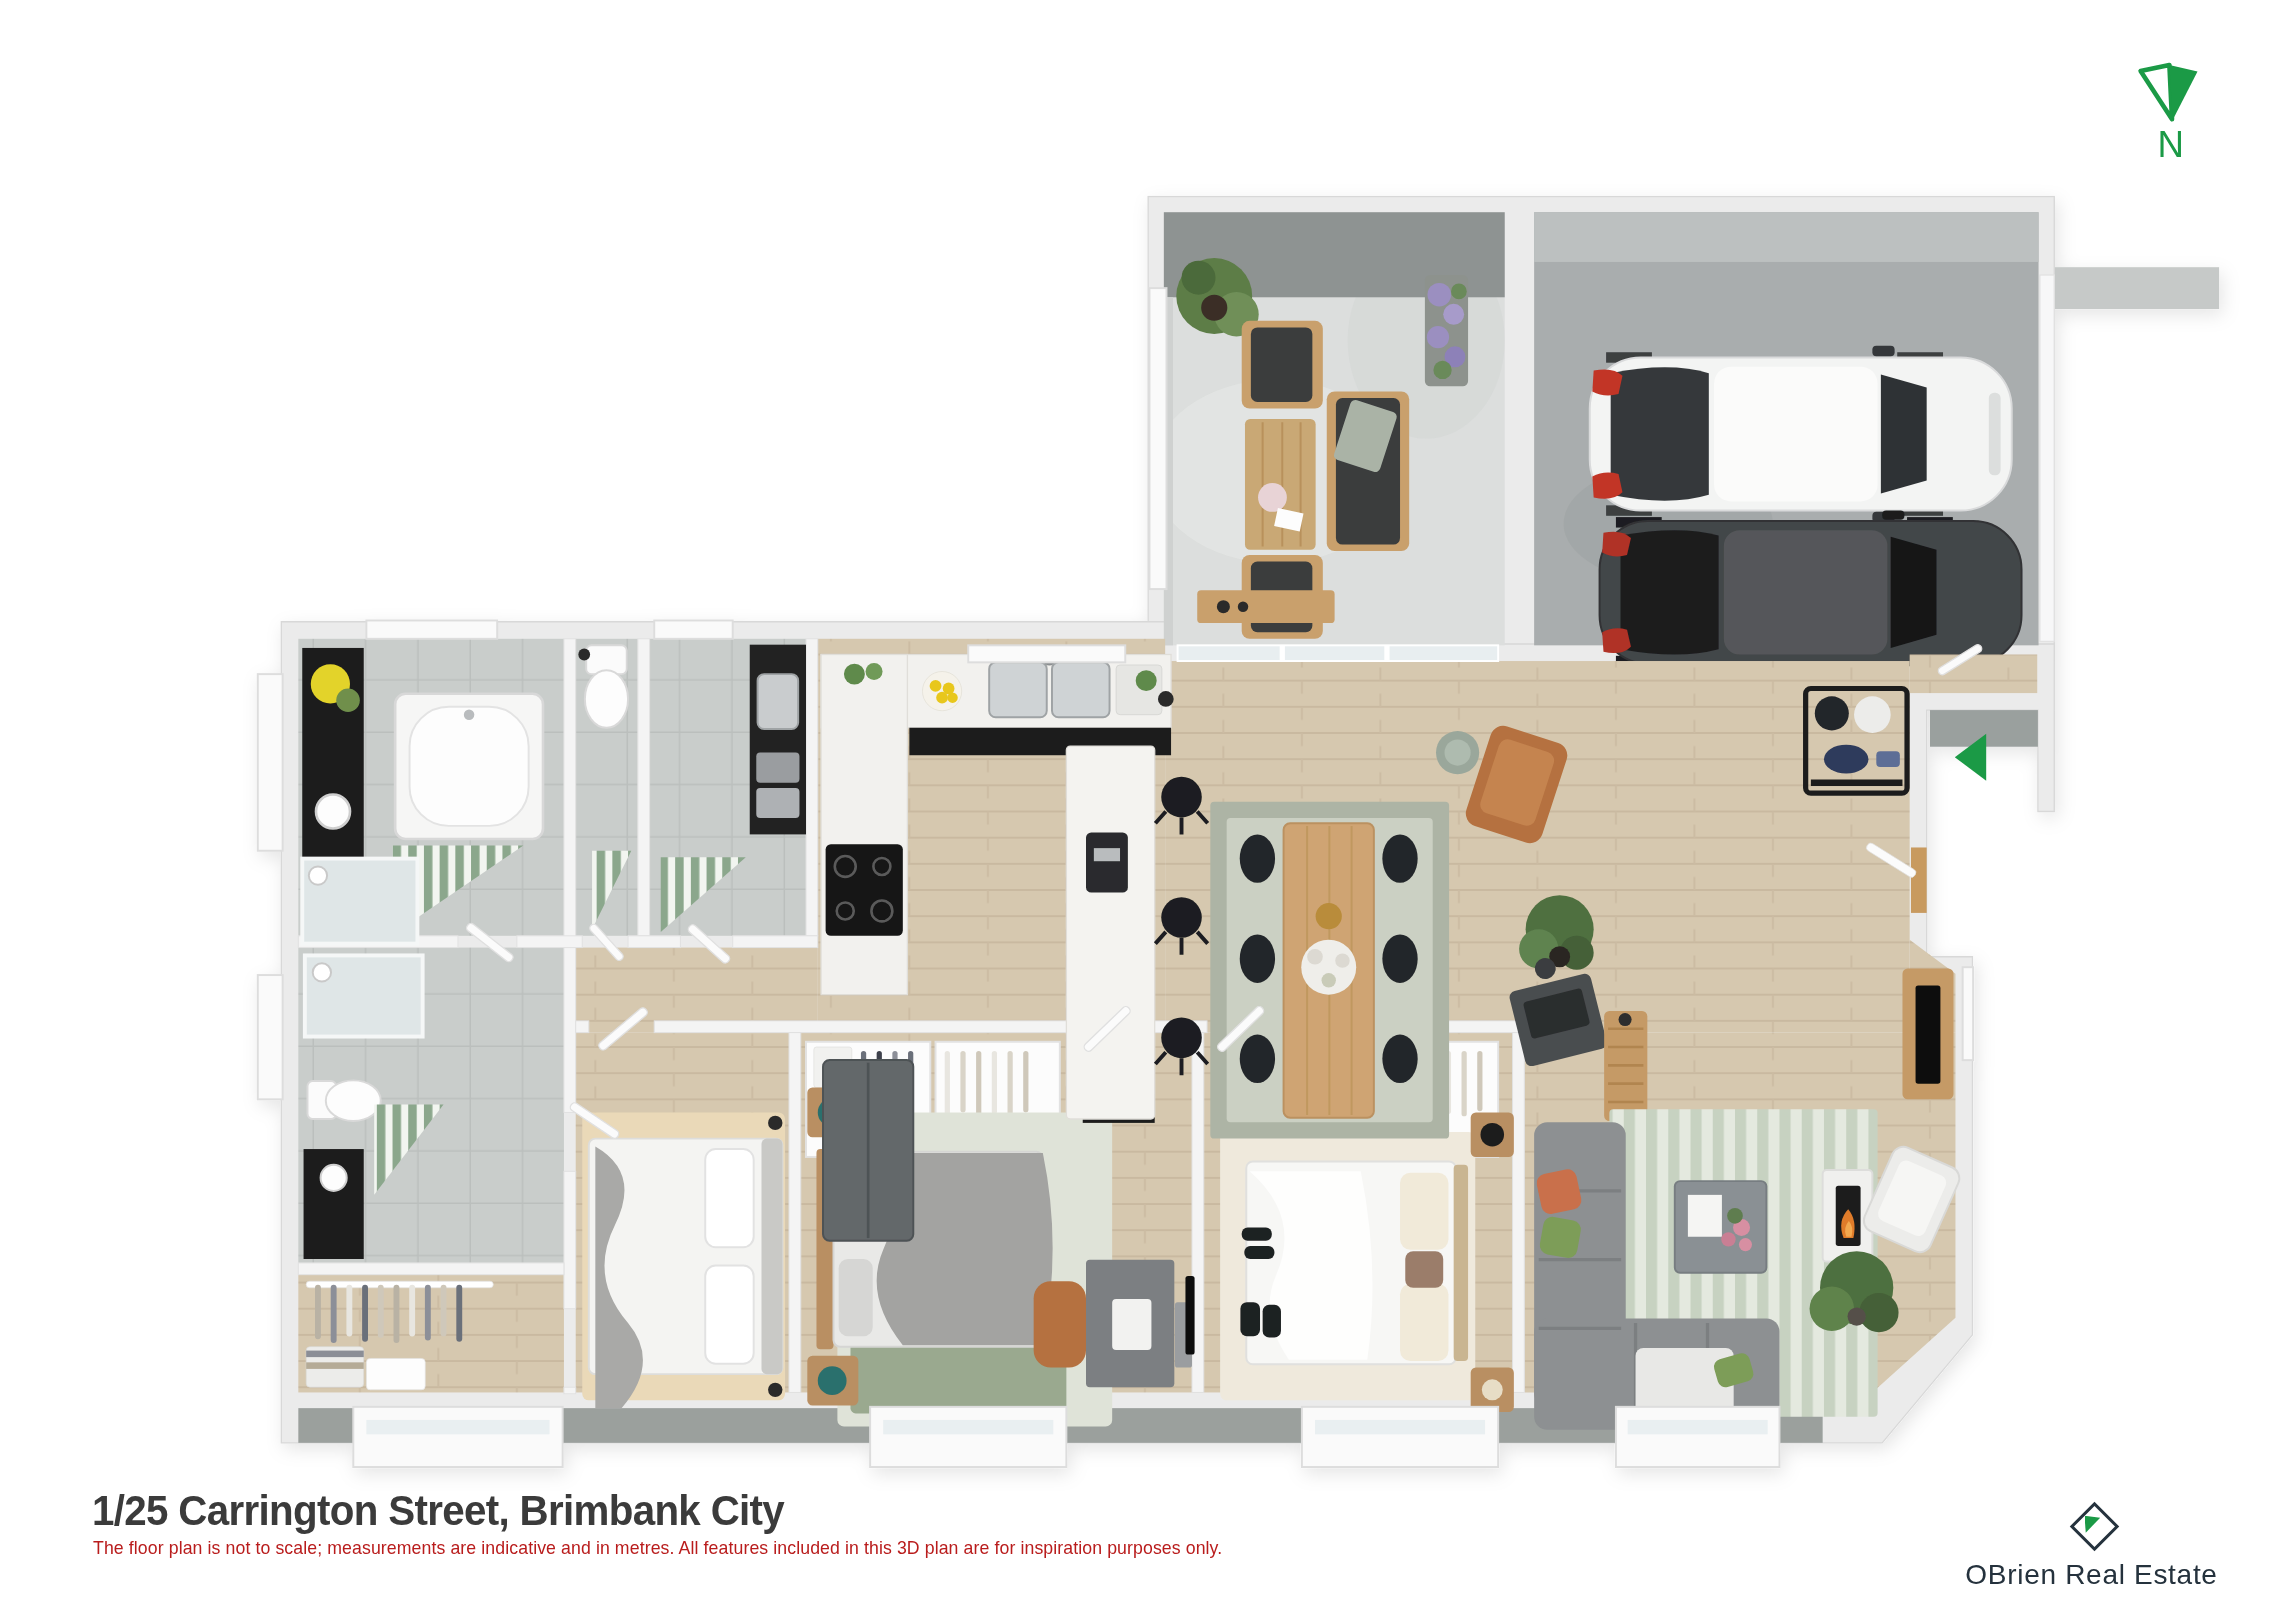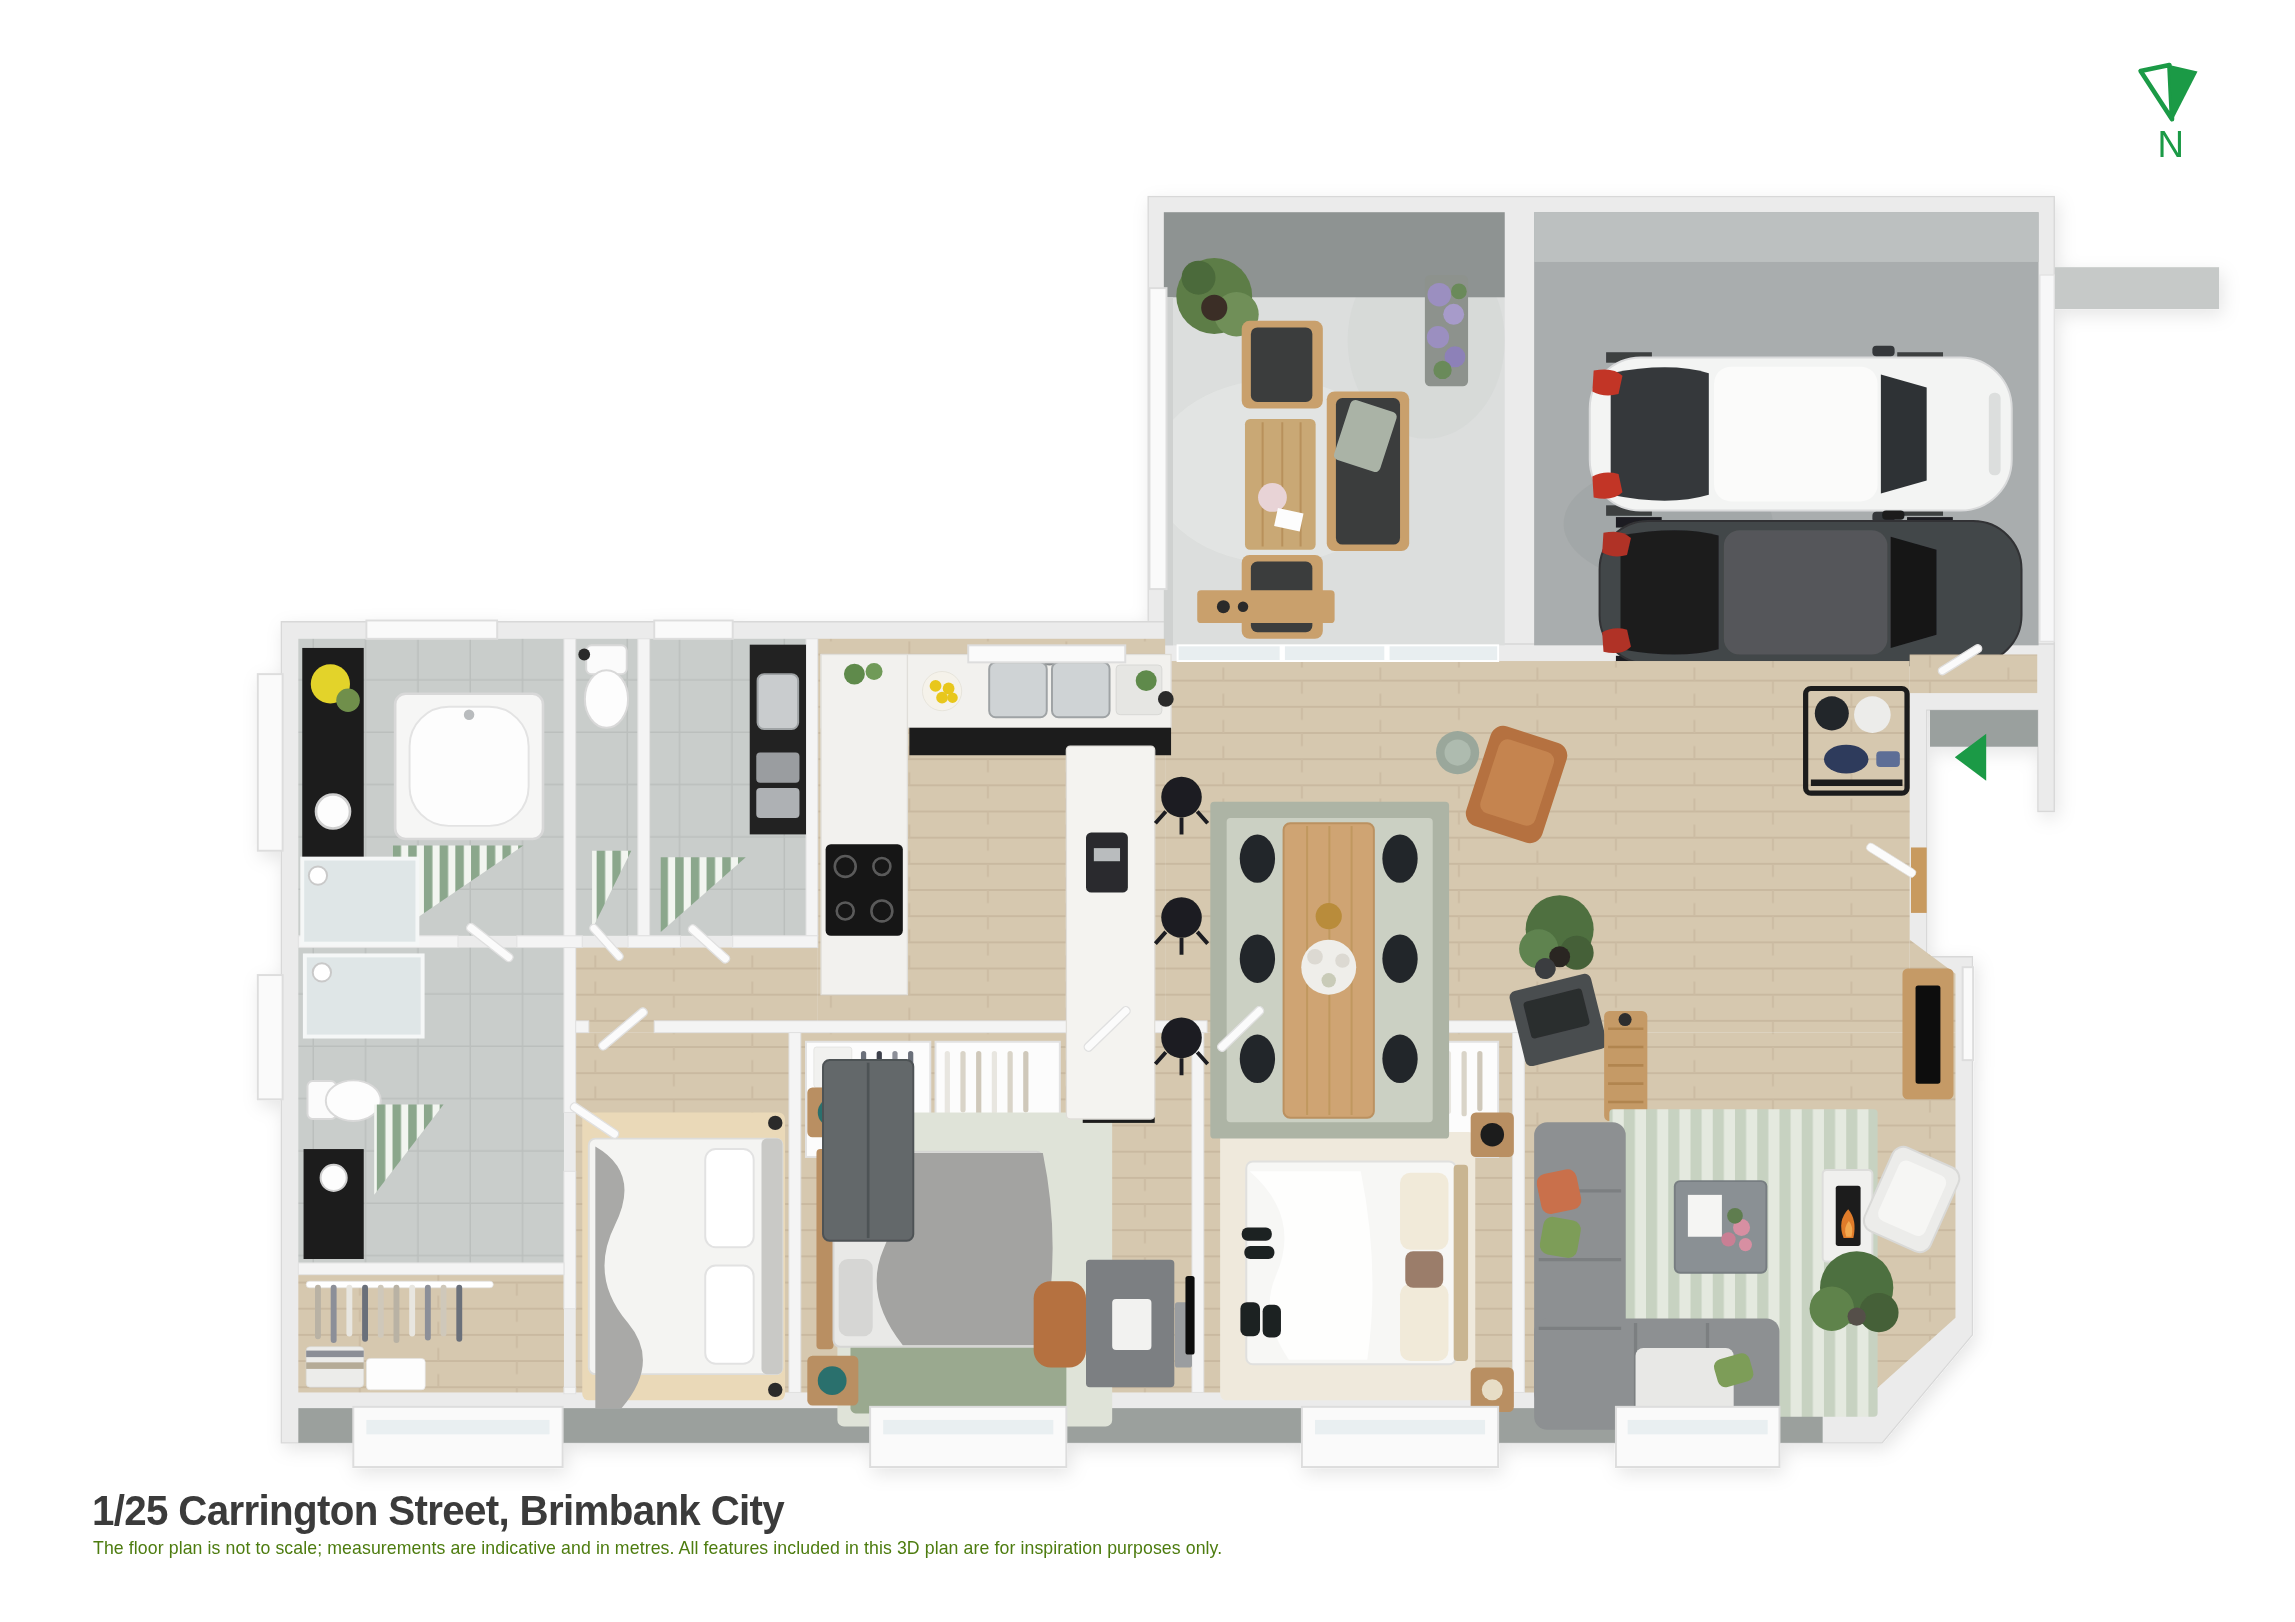--- a/index.html
+++ b/index.html
@@ -1,21 +1,21 @@
 <!DOCTYPE html>
 <html style="font-size:10.5px"><head>
 <meta charset="utf-8">
 <style>
   html,body{margin:0;padding:0;background:#ffffff;}
   body{width:2295px;height:1623px;overflow:hidden;font-family:"Liberation Sans",sans-serif;position:relative;}
   .stage{position:absolute;inset:0;background:#ffffff;}
   svg.plan{position:absolute;left:0;top:0;width:2295px;height:1623px;display:block;}
   .footer-title{position:absolute;left:92px;top:1487px;margin:0;font-size:42px;font-weight:bold;
     color:#3b3b3b;letter-spacing:-0.7px;transform:scaleX(.96);transform-origin:left center;white-space:nowrap;}
-  .footer-disc{position:absolute;left:93px;margin:0;font-size:17.7px;color:#4d7c0f;white-space:nowrap;letter-spacing:0.1px;}
+  .footer-disc{position:absolute;left:93px;margin:0;font-size:17.7px;color:#b91c1c;white-space:nowrap;letter-spacing:0.1px;}
   .disc1{top:1538px;}
   .disc2{top:1563px;}
   .brand{position:absolute;left:1949px;top:1500px;width:285px;text-align:center;}
   .brand-mark{position:relative;width:48px;height:48px;margin:0 auto;}
   .brand-diamond{position:absolute;left:9.2px;top:9.2px;width:29px;height:29px;border:3.9px solid #25323d;
     transform:rotate(45deg);background:#ffffff;}
   .brand-tri{position:absolute;left:17px;top:15.7px;width:15.7px;height:17px;background:#1b9a46;
     clip-path:polygon(0 0,100% 12%,8% 100%);}
   .brand-name{margin-top:10.5px;font-size:28px;font-weight:500;color:#25323d;letter-spacing:0.7px;white-space:nowrap;}
 </style>
@@ -530,15 +530,22 @@
     <polygon points="3316,99 3359,109 3321,183" fill="#1b9a46"></polygon>
     <text x="3318" y="240" text-anchor="middle" font-size="56" font-family="Liberation Sans, sans-serif" fill="#1b9a46">N</text>
   </g>
 
   <polygon points="2988,1157 3036,1121 3036,1193" fill="#1b9a46"></polygon>
 </svg>
 
 <h1 class="footer-title">1/25 Carrington Street, Brimbank City</h1>
 <p class="footer-disc disc1">The floor plan is not to scale; measurements are indicative and in metres. All features included in this 3D plan are for inspiration purposes only.</p>
 
-
+<div class="brand">
+  <div class="brand-mark">
+    <div class="brand-diamond"></div>
+    <div class="brand-tri"></div>
+  </div>
+  <div class="brand-name">OBrien Real Estate</div>
 </div>
 
+</div>
+
 
 </body></html>

